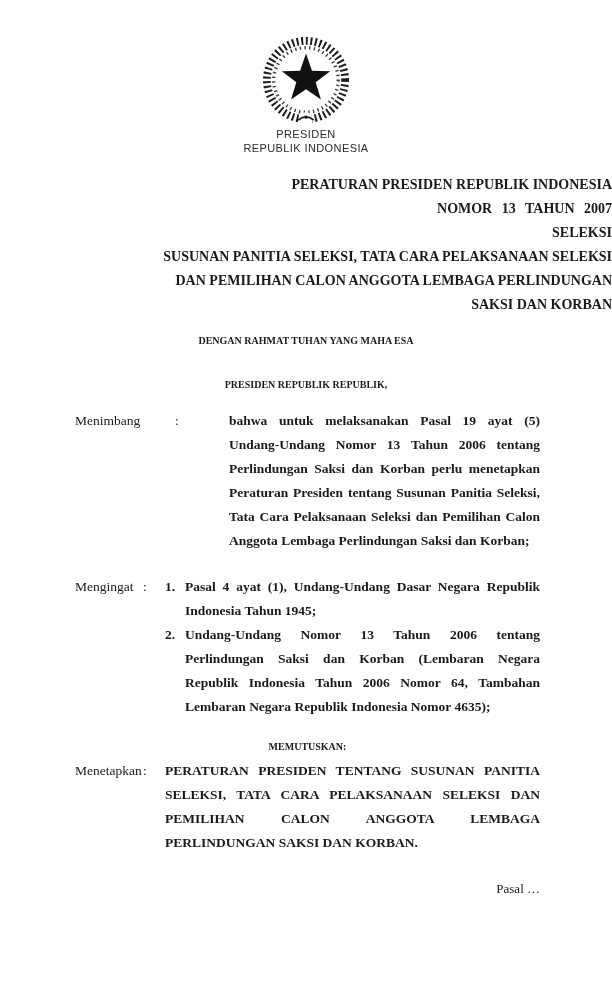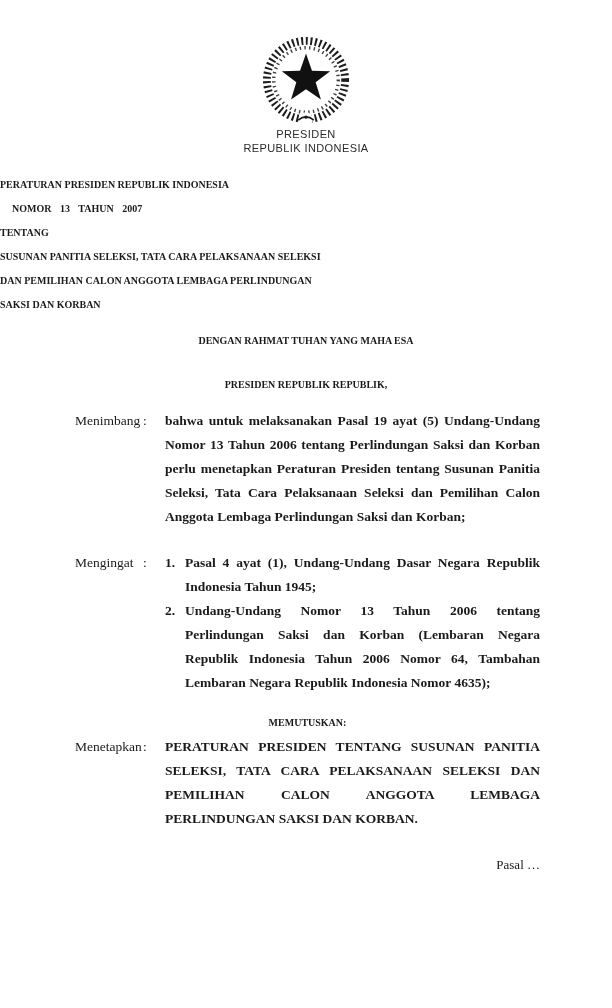--- a/index.html
+++ b/index.html
@@ -27,23 +27,23 @@
   .org {
     margin-top: 4px;
     font-family: "Liberation Sans", sans-serif;
     font-size: 11px;
     line-height: 13.5px;
     letter-spacing: 0.4px;
     color: #2b2b2b;
   }
   .title-block {
     margin-top: 18px;
-    text-align: left;
+    text-align: right;
     font-weight: bold;
-    font-size: 10px;
+    font-size: 14px;
     line-height: 24px;
   }
   .nomor-line {
     word-spacing: 6px;
     padding-left: 12px;
   }
   .center-bold {
     text-align: center;
     font-weight: bold;
     font-size: 10px;
@@ -61,21 +61,21 @@
     display: flex;
     align-items: flex-start;
   }
   .clause-label { width: 68px; flex: 0 0 68px; }
   .clause-colon { width: 22px; flex: 0 0 22px; }
   .clause-body  { flex: 1; font-weight: bold; }
   .justify {
     text-align: justify;
     text-justify: inter-word;
   }
-  .menimbang  { margin-top: 12px; }
+  .menimbang  { margin-top: 12px; gap: 32px; }
   .mengingat  { margin-top: 22px; }
   .list-row   { display: flex; align-items: flex-start; }
   .num        { width: 20px; flex: 0 0 20px; }
   .item-text  { flex: 1; }
   .decision   { margin-top: 16px; }
   .menetapkan { margin-top: 0; }
   .catchword {
     margin-top: 22px;
     text-align: right;
     font-size: 13px;
@@ -102,21 +102,21 @@
     </svg>
     <div class="org">
       <div>PRESIDEN</div>
       <div>REPUBLIK INDONESIA</div>
     </div>
   </div>
 
   <div class="title-block">
     <div>PERATURAN PRESIDEN REPUBLIK INDONESIA</div>
     <div class="nomor-line">NOMOR 13 TAHUN 2007</div>
-    <div>TENTANG</div>
+    <div>SELEKSI</div>
     <div>SUSUNAN PANITIA SELEKSI, TATA CARA PELAKSANAAN SELEKSI</div>
     <div>DAN PEMILIHAN CALON ANGGOTA LEMBAGA PERLINDUNGAN</div>
     <div>SAKSI DAN KORBAN</div>
   </div>
 
   <div class="center-bold invocation">DENGAN RAHMAT TUHAN YANG MAHA ESA</div>
 
   <div class="center-bold authority">PRESIDEN REPUBLIK REPUBLIK,</div>
 
   <div class="content">

